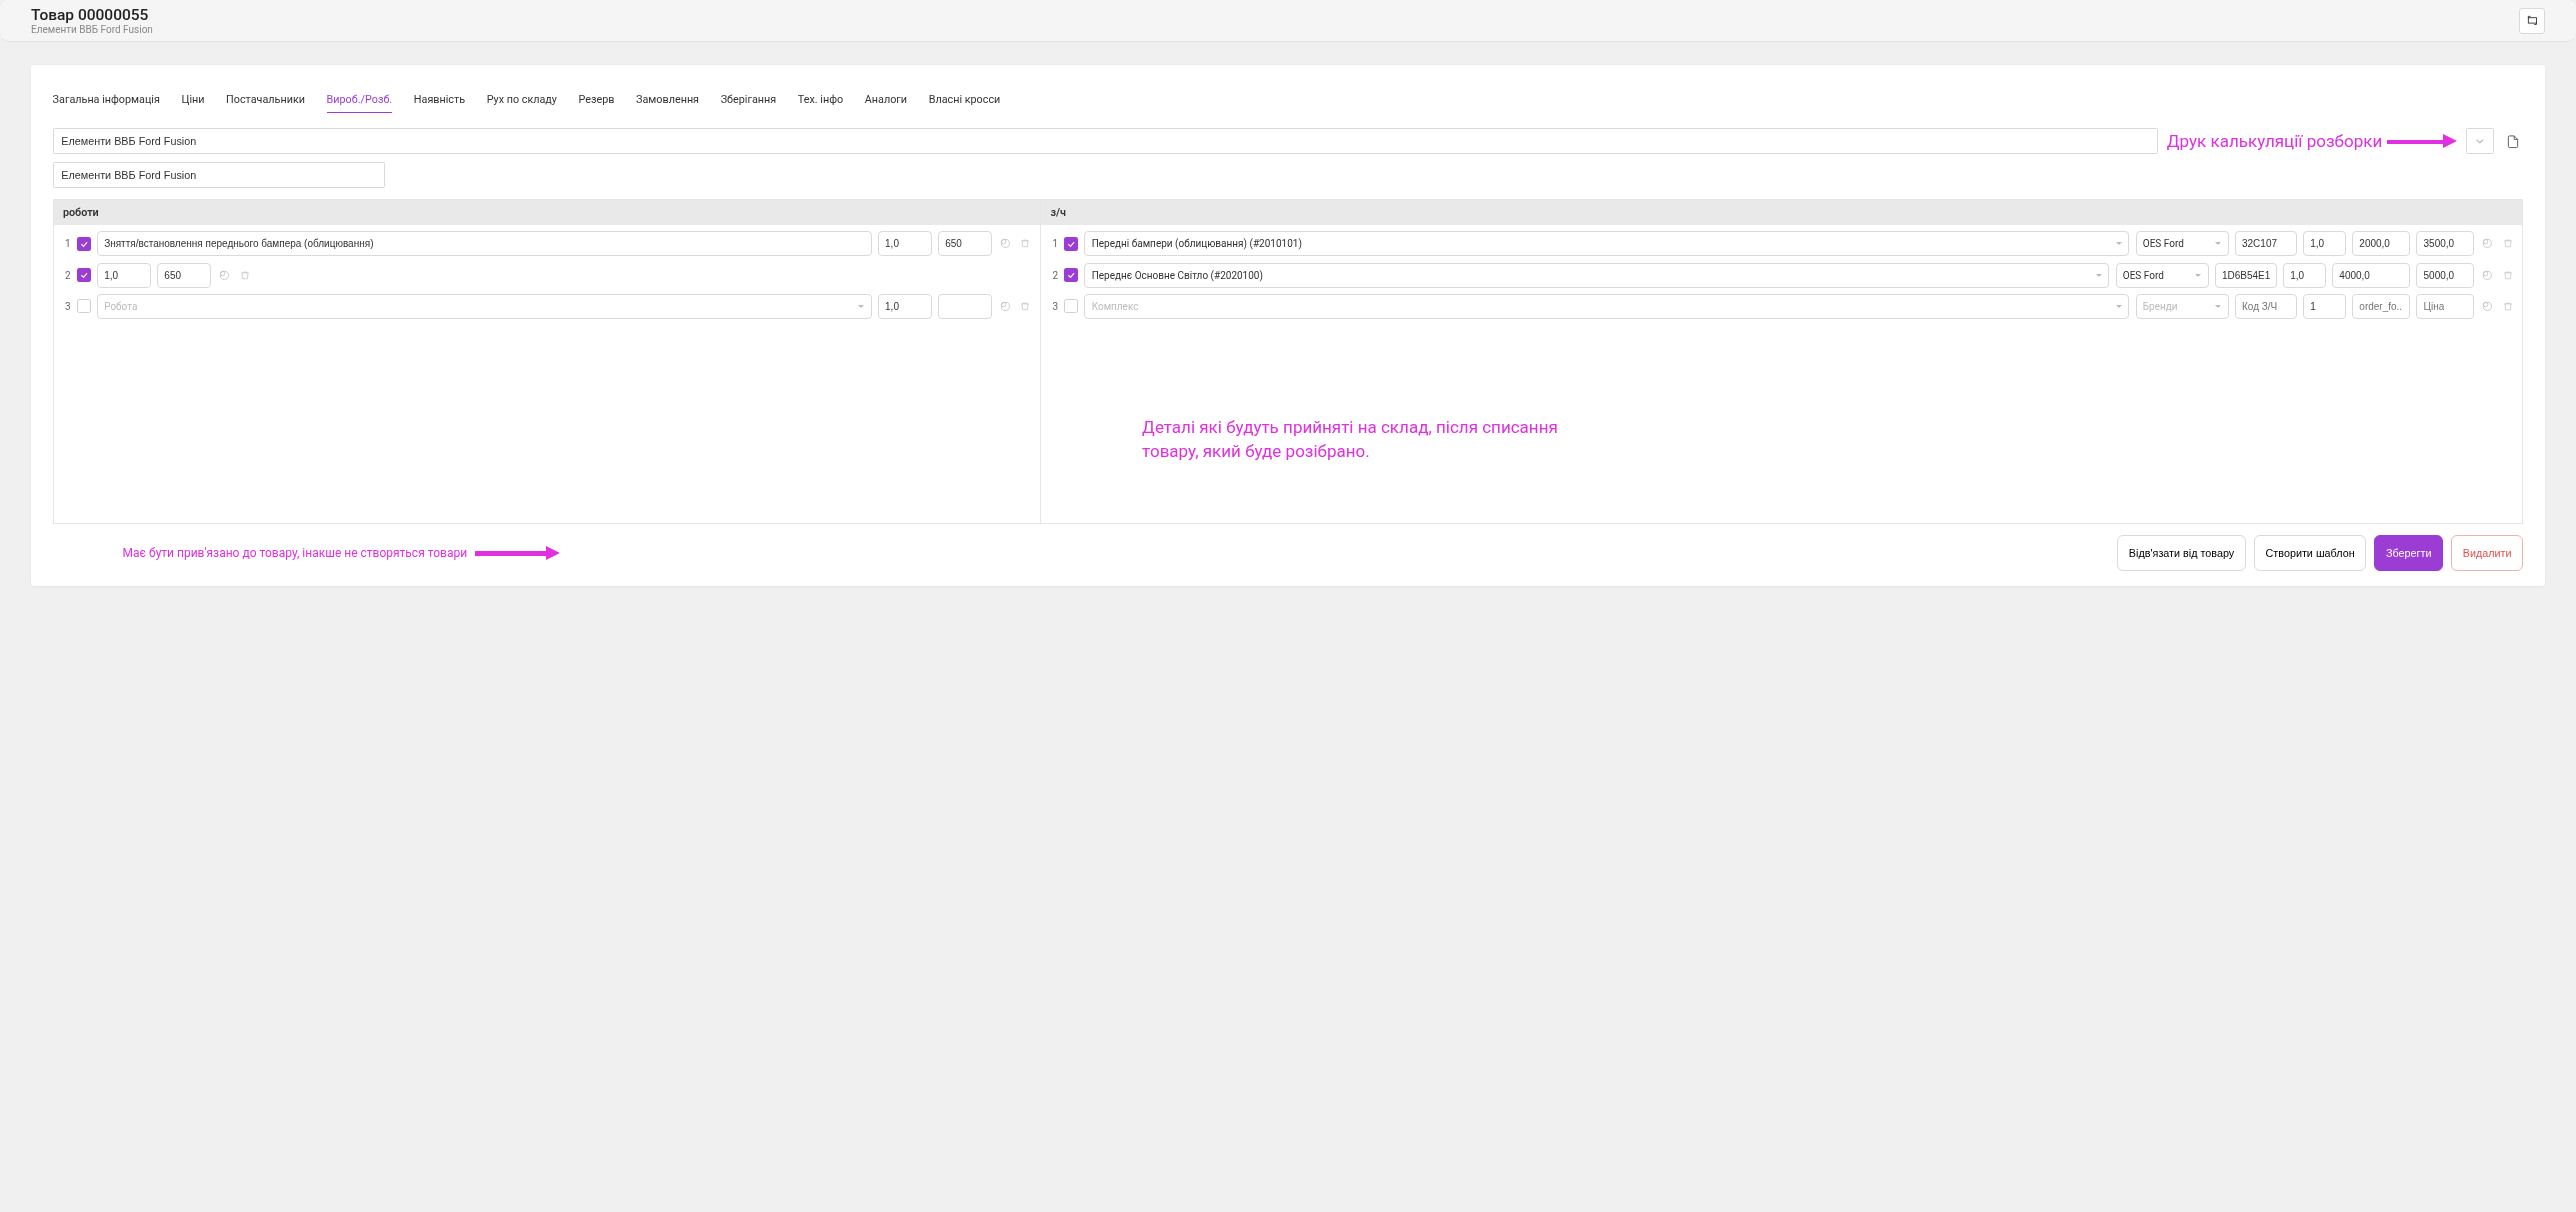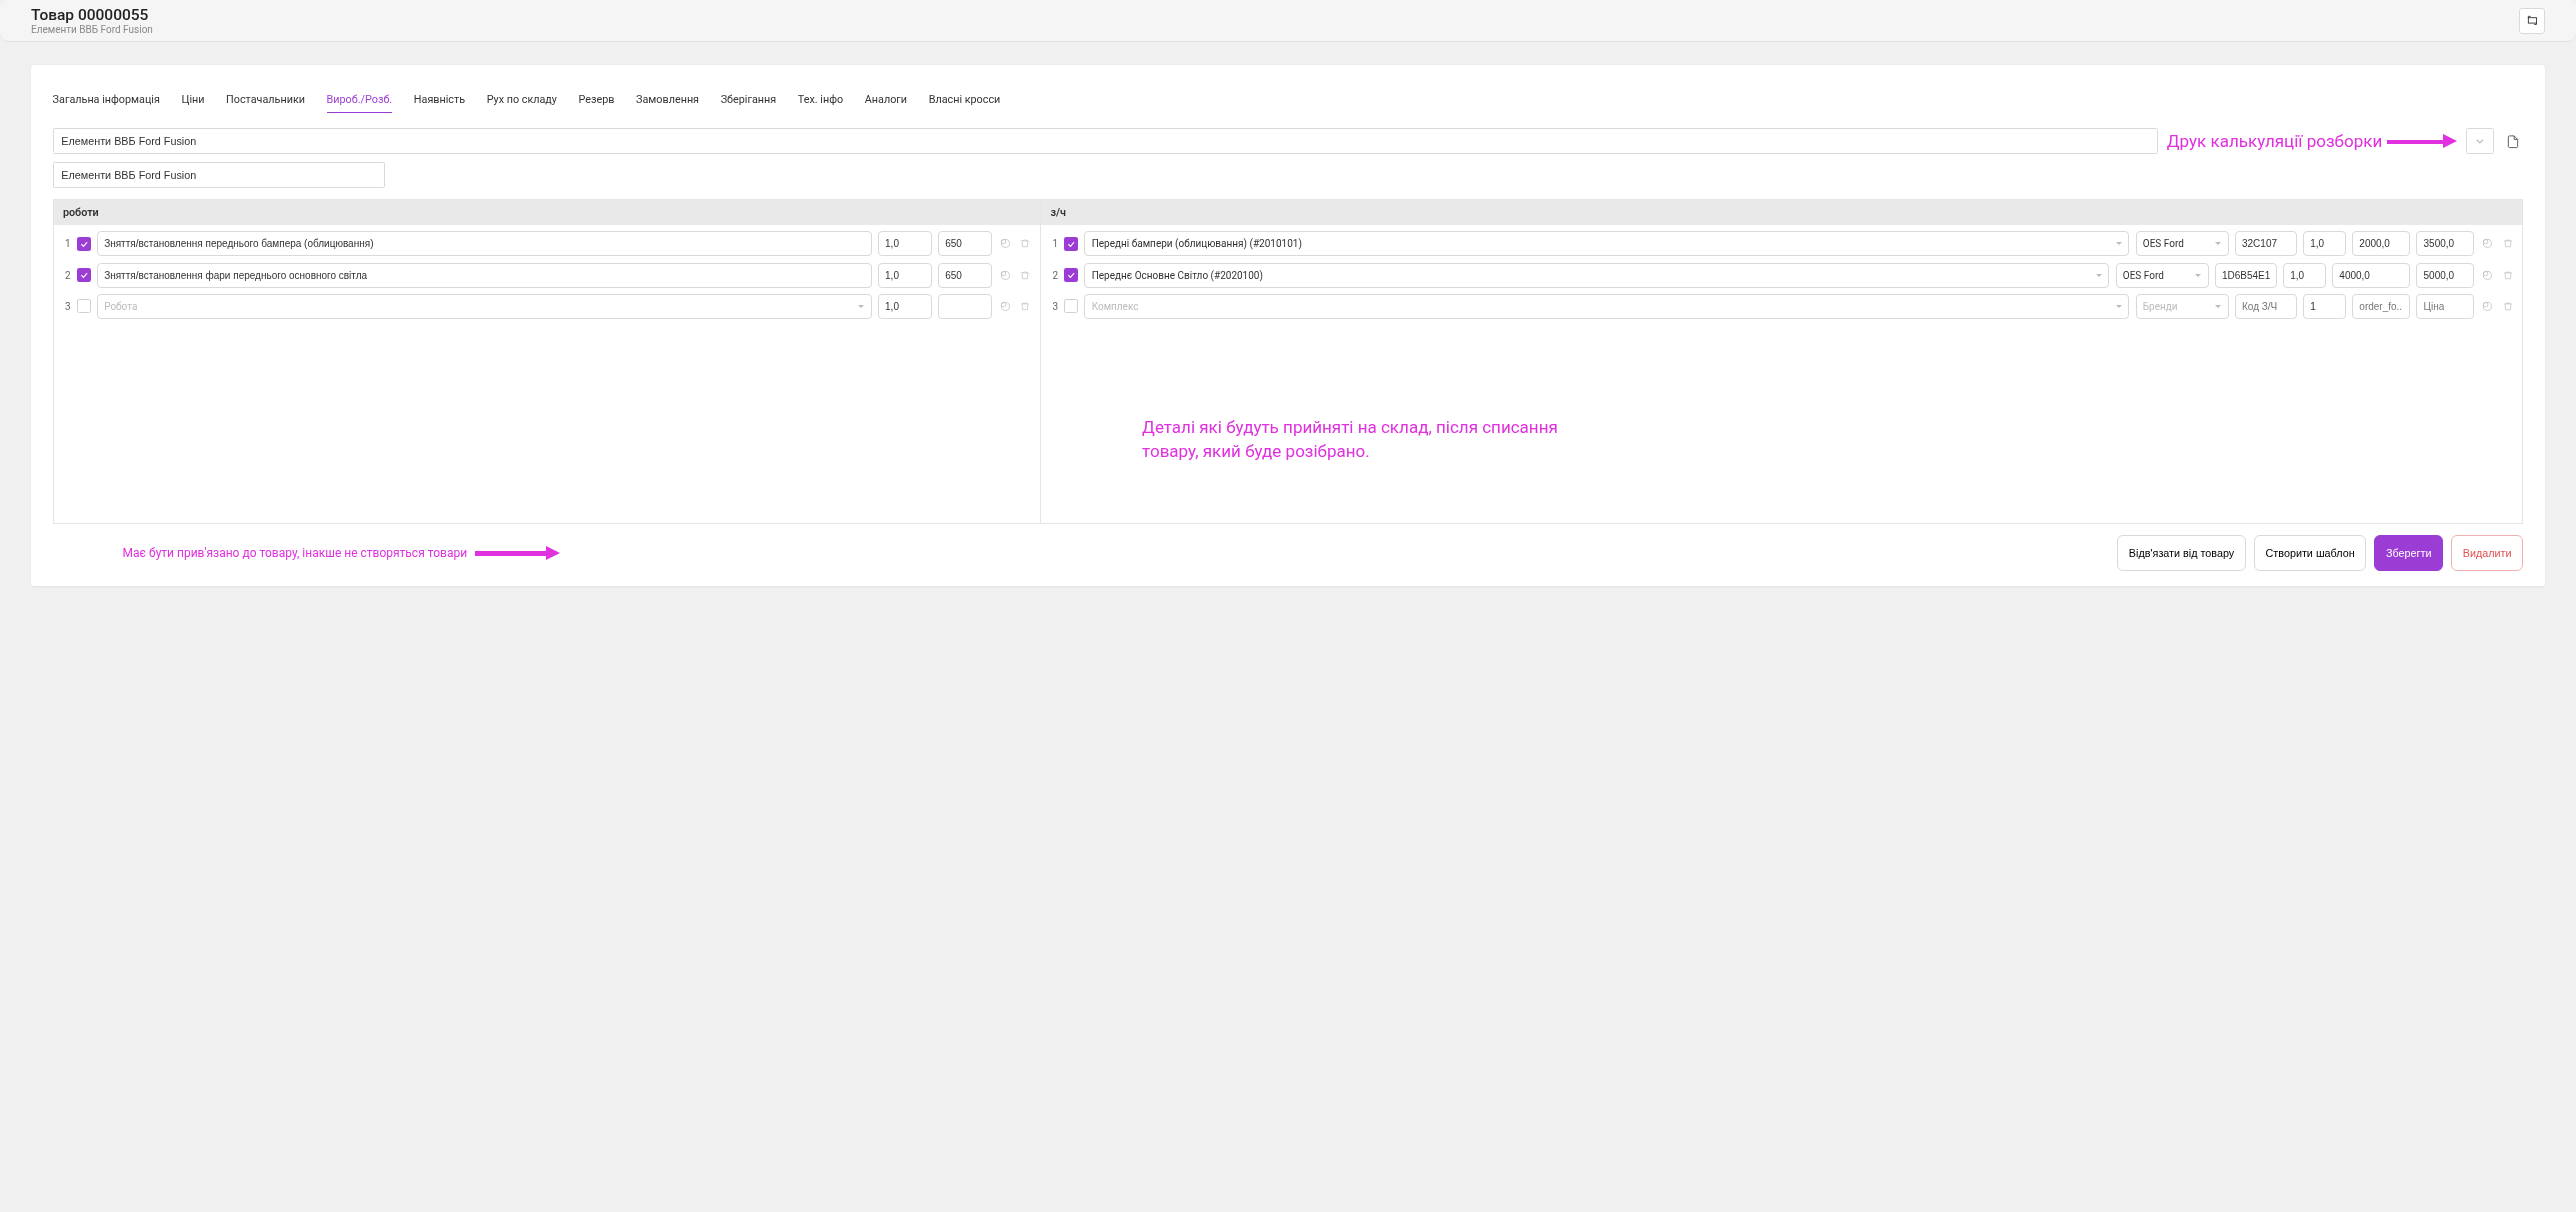--- a/index.html
+++ b/index.html
@@ -360,21 +360,20 @@
             </div>
         </div>
 
         <div class="row">
           <div class="row-num">2</div>
           <div class="chk on">
             <svg width="8.5" height="8.5" viewBox="0 0 24 24">
                 <polyline points="4 12 10 18 20 6" stroke="#fff" stroke-width="3" fill="none"></polyline>
               </svg>
           </div>
-          <input class="cell fgrow" value="Зняття/встановлення фари переднього основного світла" style="">
           <input class="cell" style="width: 54px;" value="1,0">
           <input class="cell" style="width: 54px;" value="650">
           <div class="mini-icon">
               <svg width="10.8" height="10.8" viewBox="0 0 24 24" fill="none" stroke="currentColor" stroke-width="1.6">
                 <circle cx="12" cy="12" r="9"></circle>
                 <circle cx="8" cy="8" r="5"></circle>
               </svg>
             </div>
           <div class="mini-icon">
               <svg width="10" height="10.8" viewBox="0 0 24 24" fill="none" stroke="currentColor" stroke-width="1.6">

